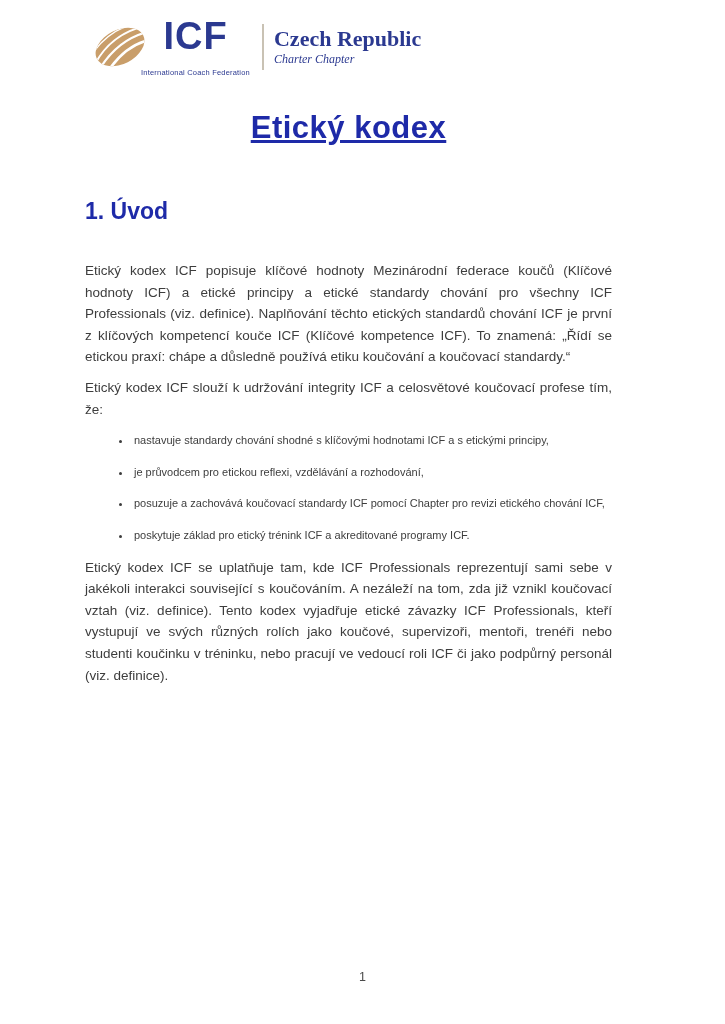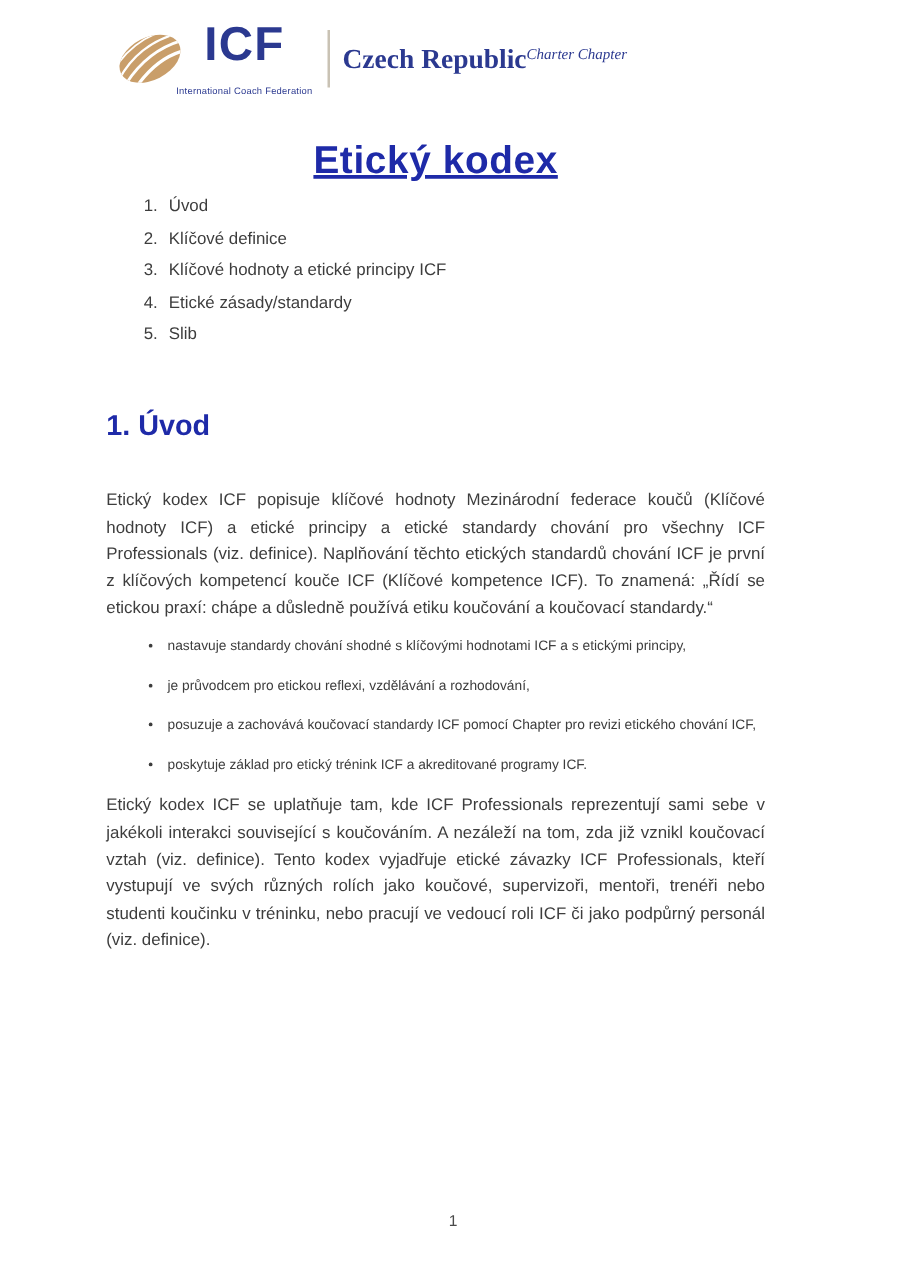--- a/index.html
+++ b/index.html
@@ -40,21 +40,21 @@
     letter-spacing: 0.2px;
     margin-top: 14px;
     white-space: nowrap;
   }
   .logo-divider {
     width: 2px;
     height: 46px;
     background: #c9c2b4;
     margin: 0 10px 0 12px;
   }
-  .logo-region { display: flex; flex-direction: row; }
+  .logo-region { display: flex; flex-direction: column; }
   .region-name {
     font-family: "Liberation Serif", serif;
     font-size: 22px;
     font-weight: 700;
     color: #2b3990;
     line-height: 24px;
   }
   .region-chapter {
     font-family: "Liberation Serif", serif;
     font-style: italic;
@@ -161,32 +161,26 @@
     <div class="logo-divider"></div>
     <div class="logo-region">
       <div class="region-name">Czech Republic</div>
       <div class="region-chapter">Charter Chapter</div>
     </div>
   </header>
 
   <h1 class="doc-title">Etický kodex</h1>
 
 
-  <ol class="parts-list">
-    <li>Úvod</li>
-    <li>Klíčové definice</li>
-    <li>Klíčové hodnoty a etické principy ICF</li>
-    <li>Etické zásady/standardy</li>
-    <li>Slib</li>
-  </ol>
 
   <h2 class="section-heading">1. Úvod</h2>
 
   <p class="body-para">Etický kodex ICF popisuje klíčové hodnoty Mezinárodní federace koučů (Klíčové hodnoty ICF) a etické principy a etické standardy chování pro všechny ICF Professionals (viz. definice). Naplňování těchto etických standardů chování ICF je první z klíčových kompetencí kouče ICF (Klíčové kompetence ICF). To znamená: „Řídí se etickou praxí: chápe a důsledně používá etiku koučování a koučovací standardy.“</p>
 
+  <p class="body-para">Etický kodex ICF slouží k udržování integrity ICF a celosvětové koučovací profese tím, že:</p>
 
   <ul class="bullet-list">
     <li>nastavuje standardy chování shodné s klíčovými hodnotami ICF a s etickými principy,</li>
     <li>je průvodcem pro etickou reflexi, vzdělávání a rozhodování,</li>
     <li>posuzuje a zachovává koučovací standardy ICF pomocí Chapter pro revizi etického chování ICF,</li>
     <li>poskytuje základ pro etický trénink ICF a akreditované programy ICF.</li>
   </ul>
 
   <p class="body-para">Etický kodex ICF se uplatňuje tam, kde ICF Professionals reprezentují sami sebe v jakékoli interakci související s koučováním. A nezáleží na tom, zda již vznikl koučovací vztah (viz. definice). Tento kodex vyjadřuje etické závazky ICF Professionals, kteří vystupují ve svých různých rolích jako koučové, supervizoři, mentoři, trenéři nebo studenti koučinku v tréninku, nebo pracují ve vedoucí roli ICF či jako podpůrný personál (viz. definice).</p>
 

